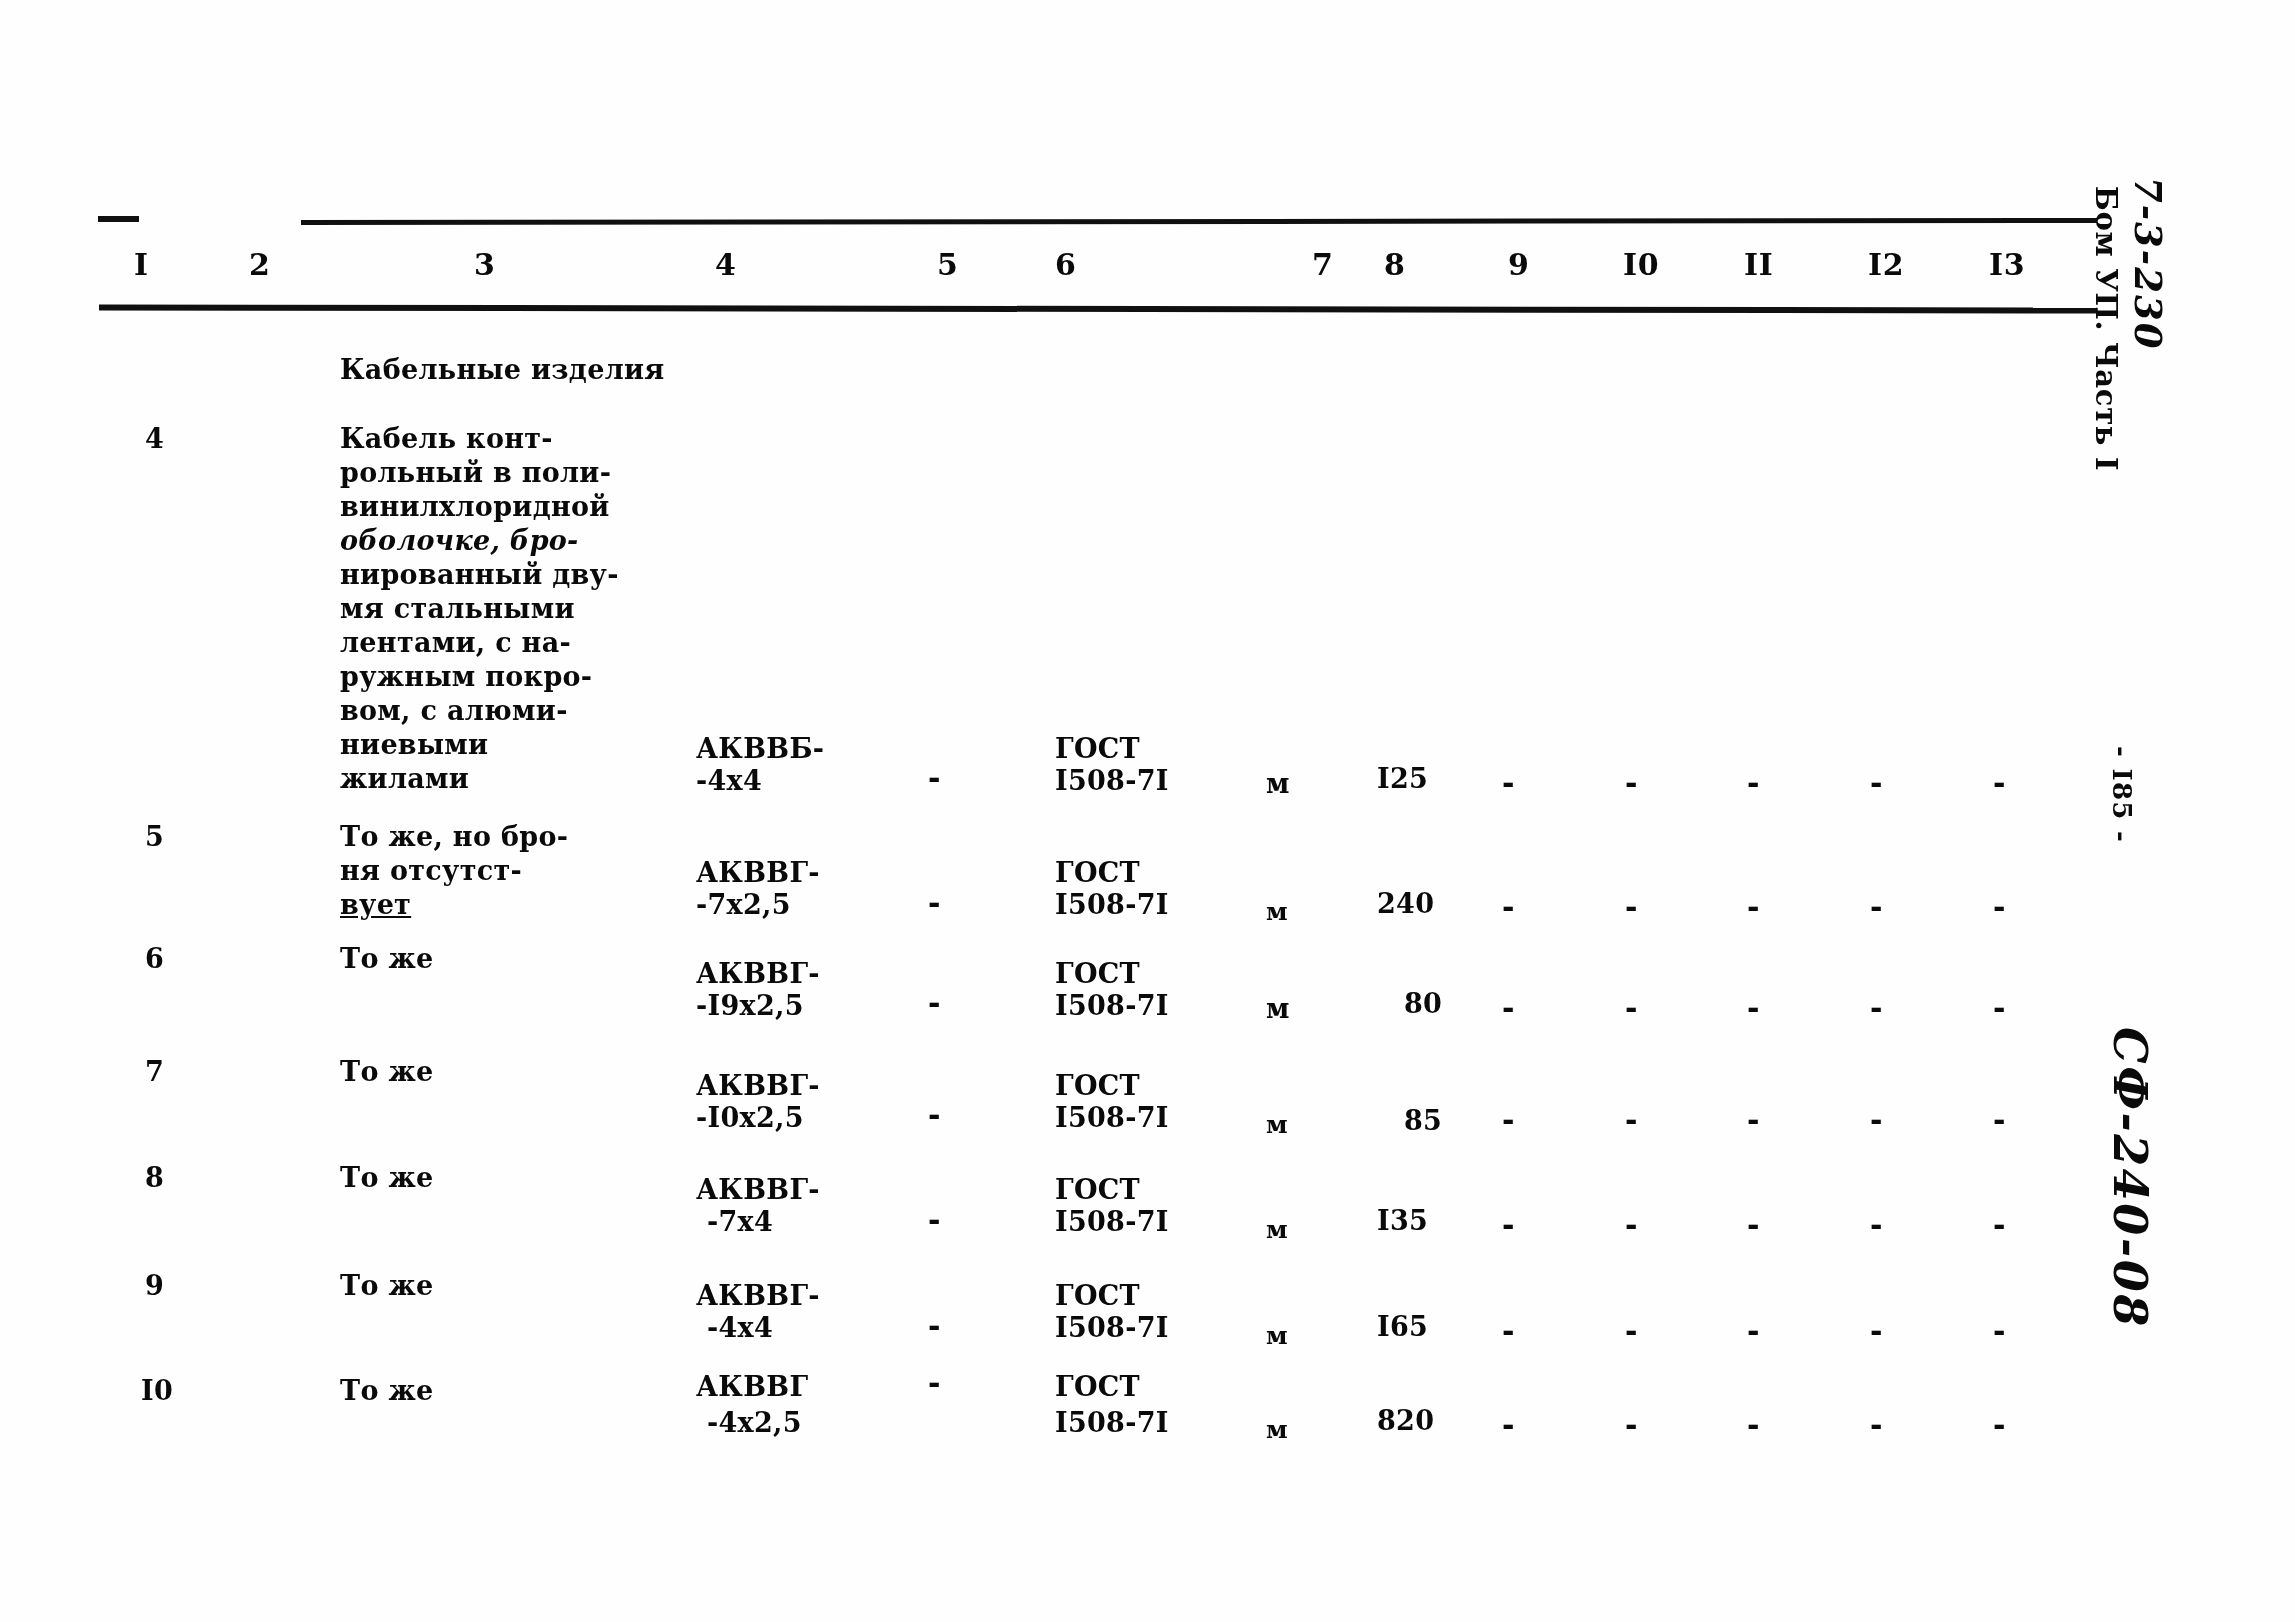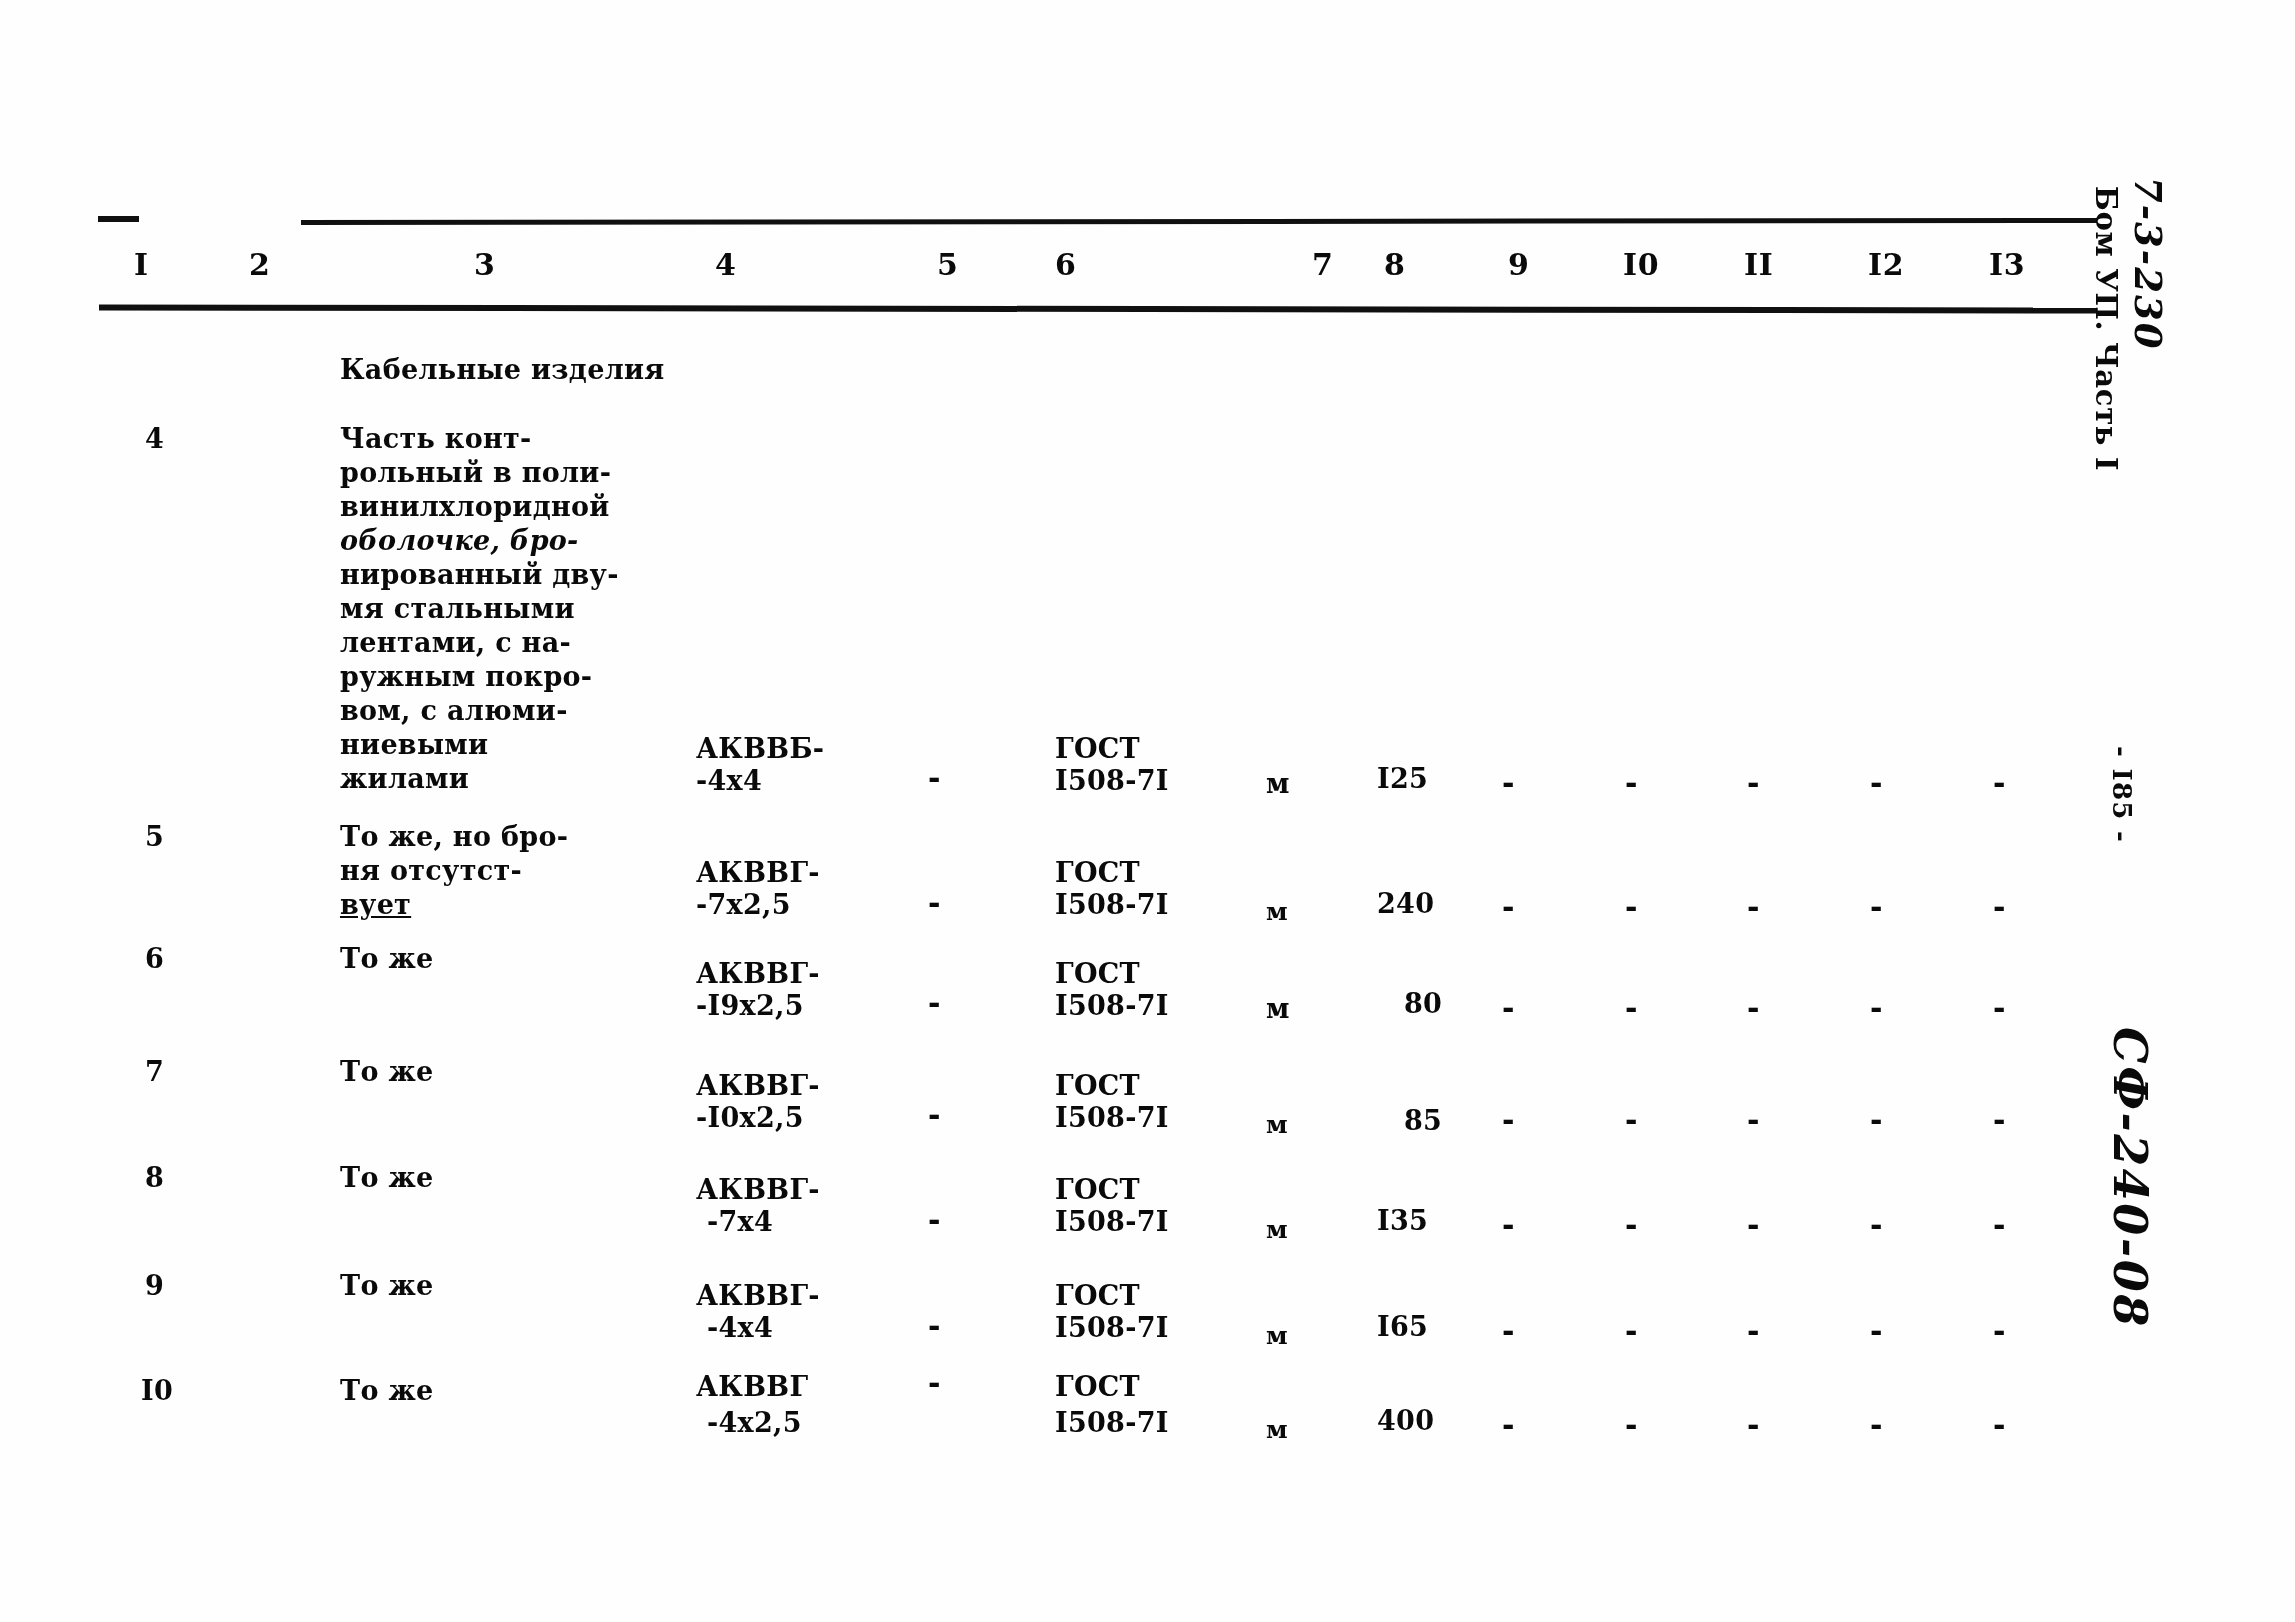--- a/index.html
+++ b/index.html
@@ -134,21 +134,21 @@
   <div class="colhead" style="left:1508px">9</div>
   <div class="colhead" style="left:1623px">I0</div>
   <div class="colhead" style="left:1744px">II</div>
   <div class="colhead" style="left:1868px">I2</div>
   <div class="colhead" style="left:1989px">I3</div>
 
   <div class="cell serif" style="left:340px; top:353px;">Кабельные изделия</div>
 
   <div class="cell serif" style="left:145px; top:422px;">4</div>
 
-  <div class="cell serif" style="left:340px; top:422px;">Часть конт-</div>
+  <div class="cell serif" style="left:340px; top:422px;">Кабель конт-</div>
   <div class="cell serif" style="left:340px; top:456px;">рольный в поли-</div>
   <div class="cell serif" style="left:340px; top:490px;">винилхлоридной</div>
   <div class="cell serif" style="left:340px; top:524px;font-style:italic;">оболочке, бро-</div>
   <div class="cell serif" style="left:340px; top:558px;">нированный дву-</div>
   <div class="cell serif" style="left:340px; top:592px;">мя стальными</div>
   <div class="cell serif" style="left:340px; top:626px;">лентами, с на-</div>
   <div class="cell serif" style="left:340px; top:660px;">ружным покро-</div>
   <div class="cell serif" style="left:340px; top:694px;">вом, с алюми-</div>
   <div class="cell serif" style="left:340px; top:728px;">ниевыми</div>
   <div class="cell serif" style="left:340px; top:762px;">жилами</div>
@@ -250,21 +250,21 @@
 
   <div class="cell serif" style="left:141px; top:1374px;">I0</div>
   <div class="cell serif" style="left:340px; top:1374px;">То же</div>
 
   <div class="cell serif" style="left:696px; top:1370px;">АКВВГ</div>
   <div class="cell serif" style="left:707px; top:1406px;">-4х2,5</div>
   <div class="dash" style="left:928px; top:1369px;">-</div>
   <div class="cell serif" style="left:1055px; top:1370px;">ГОСТ</div>
   <div class="cell serif" style="left:1055px; top:1406px;">I508-7I</div>
   <div class="cell serif small" style="left:1266px; top:1413px;">м</div>
-  <div class="cell serif" style="left:1377px; top:1404px;">400</div>
+  <div class="cell serif" style="left:1377px; top:1404px;">820</div>
   <div class="dash" style="left:1502px; top:1411px;">-</div>
   <div class="dash" style="left:1625px; top:1411px;">-</div>
   <div class="dash" style="left:1747px; top:1411px;">-</div>
   <div class="dash" style="left:1870px; top:1411px;">-</div>
   <div class="dash" style="left:1993px; top:1411px;">-</div>
 
   <div class="rot rot-hand" style="left:2166px; top:177px;">7-3-230</div>
 
   <div class="rot rot-typed" style="left:2120px; top:186px;">Бом УП. Часть I</div>
 

